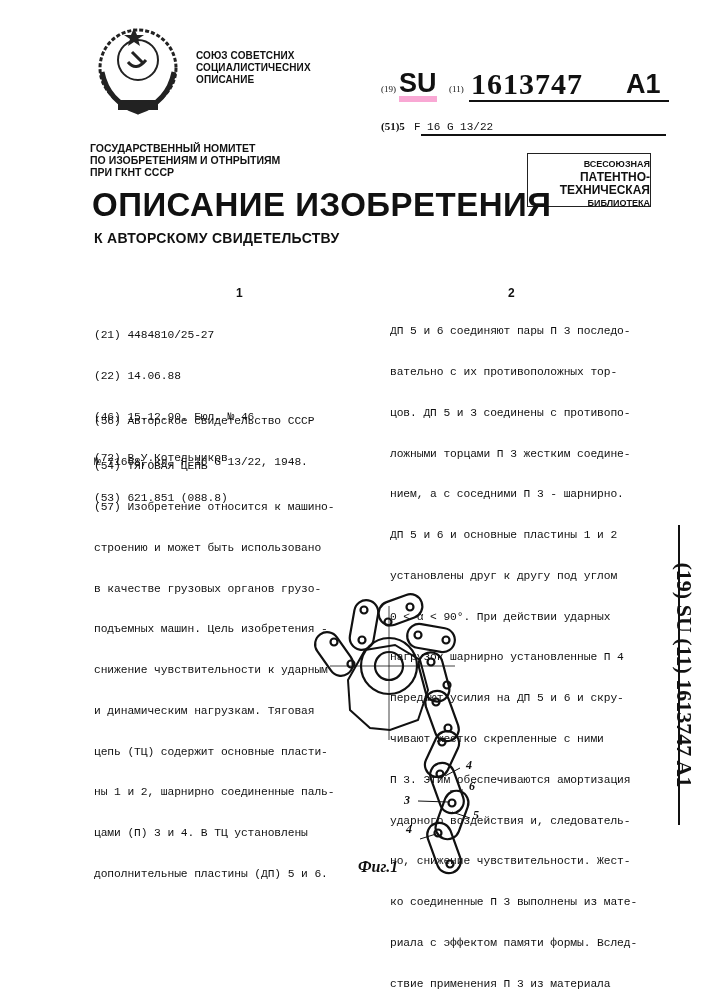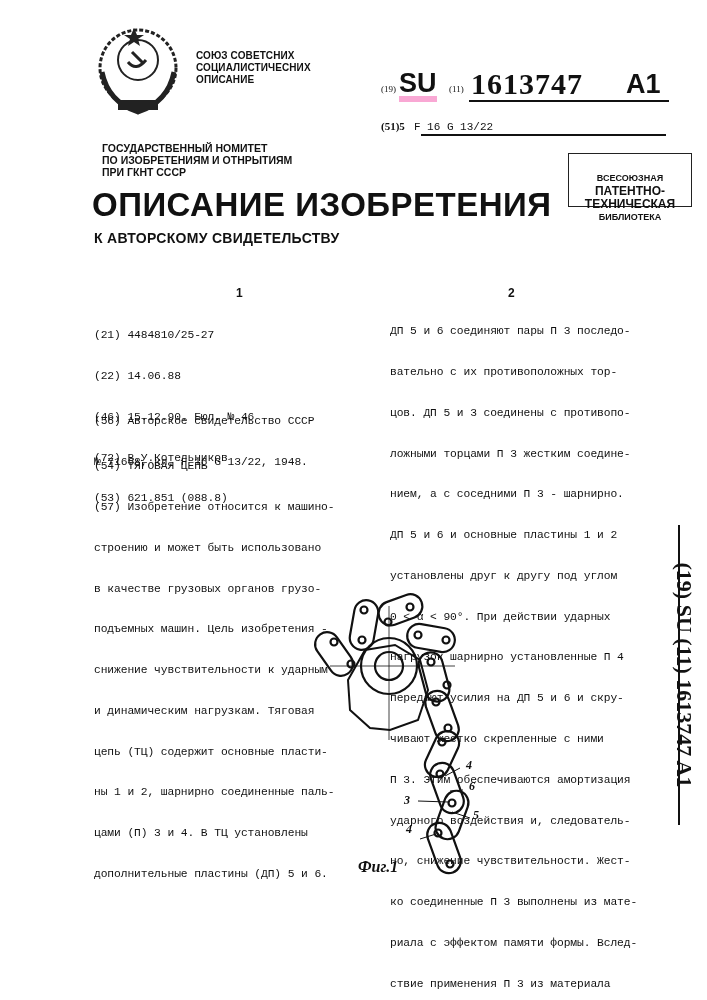--- a/index.html
+++ b/index.html
@@ -15,25 +15,25 @@
   #pubno { left:381px; top:68px; width:285px; height:34px; }
   #pubno .code { position:absolute; font-size:9px; font-family:"Liberation Serif", serif; }
   #pubno .su { position:absolute; left:18px; top:2px; font-size:27px; font-weight:bold; font-family:"Liberation Sans", sans-serif; border-bottom:6px solid #f9a8d4; line-height:26px; }
   #pubno .num { position:absolute; left:90px; top:2px; font-size:30px; font-weight:bold; font-family:"Liberation Serif", serif; line-height:28px; letter-spacing:1px; }
   #pubno .kind { position:absolute; left:245px; top:2px; font-size:27px; font-weight:bold; font-family:"Liberation Sans", sans-serif; line-height:28px; }
   #pubno .rule { position:absolute; left:88px; top:32px; width:200px; height:2px; background:#111; }
 
   #ipc { left:381px; top:120px; width:285px; font-size:11px; }
   #ipc .rule { position:absolute; left:40px; top:14px; width:245px; height:2px; background:#111; }
 
-  #committee { left:102px; top:142px; font-size:10.5px; line-height:12px; }
+  #committee { left:90px; top:142px; font-size:10.5px; line-height:12px; }
   #title { left:92px; top:186px; font-size:33px; font-weight:bold; letter-spacing:0.5px; }
   #subtitle { left:94px; top:230px; font-size:14px; font-weight:bold; letter-spacing:0.3px; }
 
-  #stamp { left:568px; top:153px; width:124px; height:54px; border:1.5px solid #222; text-align:center; font-size:9px; line-height:13px; padding-top:18px; box-sizing:border-box; }
+  #stamp { left:527px; top:153px; width:124px; height:54px; border:1.5px solid #222; text-align:right; font-size:9px; line-height:13px; padding-top:4px; box-sizing:border-box; }
 
   .colnum { font-size:12px; font-weight:bold; }
   #col1num { left:236px; top:286px; }
   #col2num { left:508px; top:286px; }
 
   .col { font-size:11.3px; line-height:13.6px; white-space:pre; letter-spacing:-0.1px; }
   #biblio { left:94px; top:302px; }
   #refs { left:94px; top:388px; }
   #abstract { left:94px; top:433px; }
   #col2 { left:390px; top:298px; }

